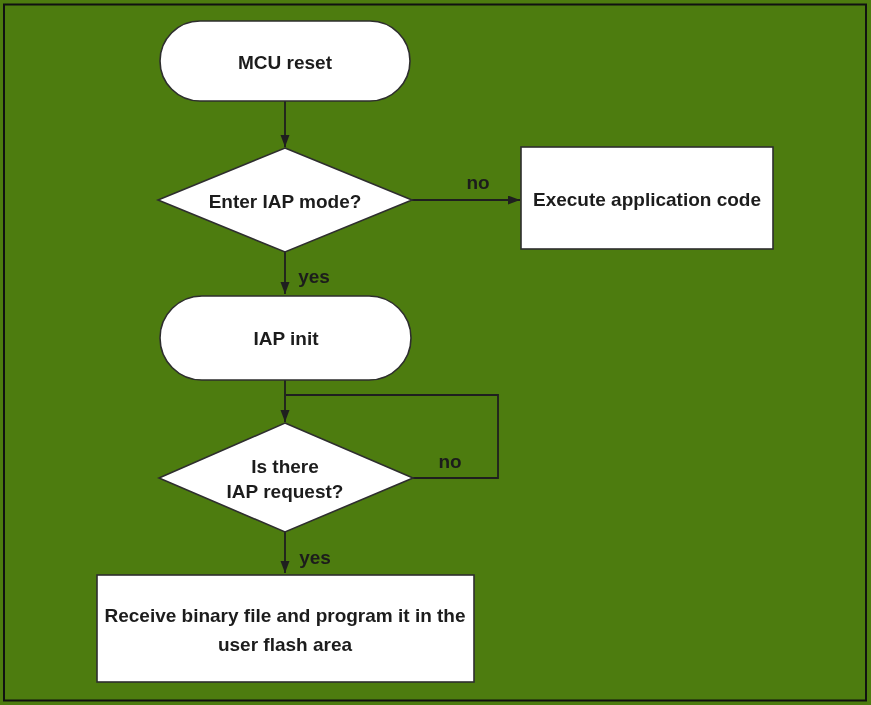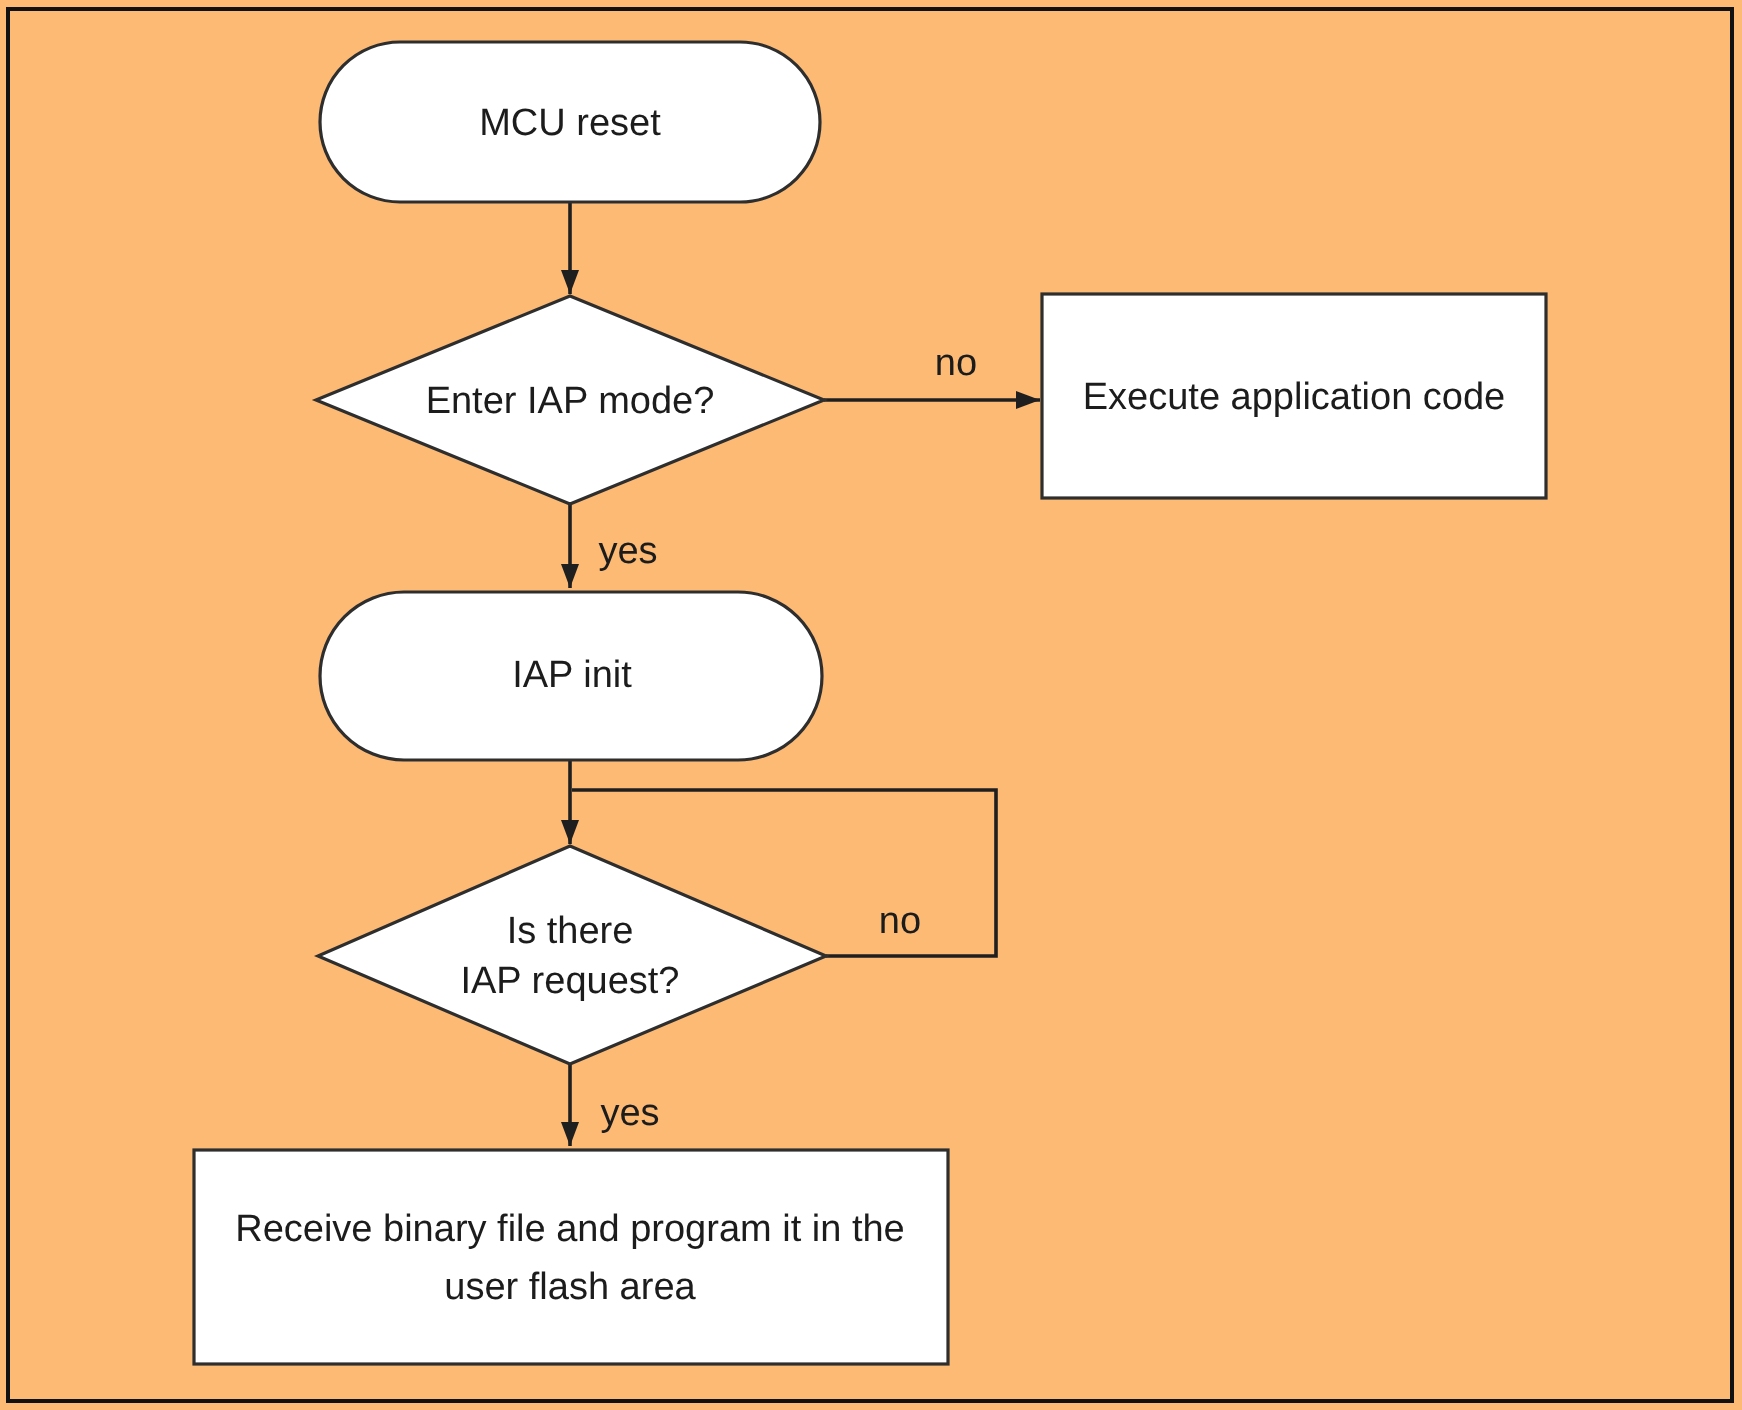--- a/index.html
+++ b/index.html
@@ -4,22 +4,23 @@
 <style>
   html, body {
     margin: 0;
     padding: 0;
     background: #ffffff;
   }
   #canvas {
     position: relative;
     width: 871px;
     height: 705px;
-    background: #fdba74;
+    background: #4d7c0f;
     font-family: "Liberation Sans", sans-serif;
+    font-weight: bold;
   }
   svg text {
     font-family: "Liberation Sans", sans-serif;
     font-size: 19px;
     fill: #1c1c1c;
   }
   .shape {
     fill: #ffffff;
     stroke: #2e2e2e;
     stroke-width: 1.6;

